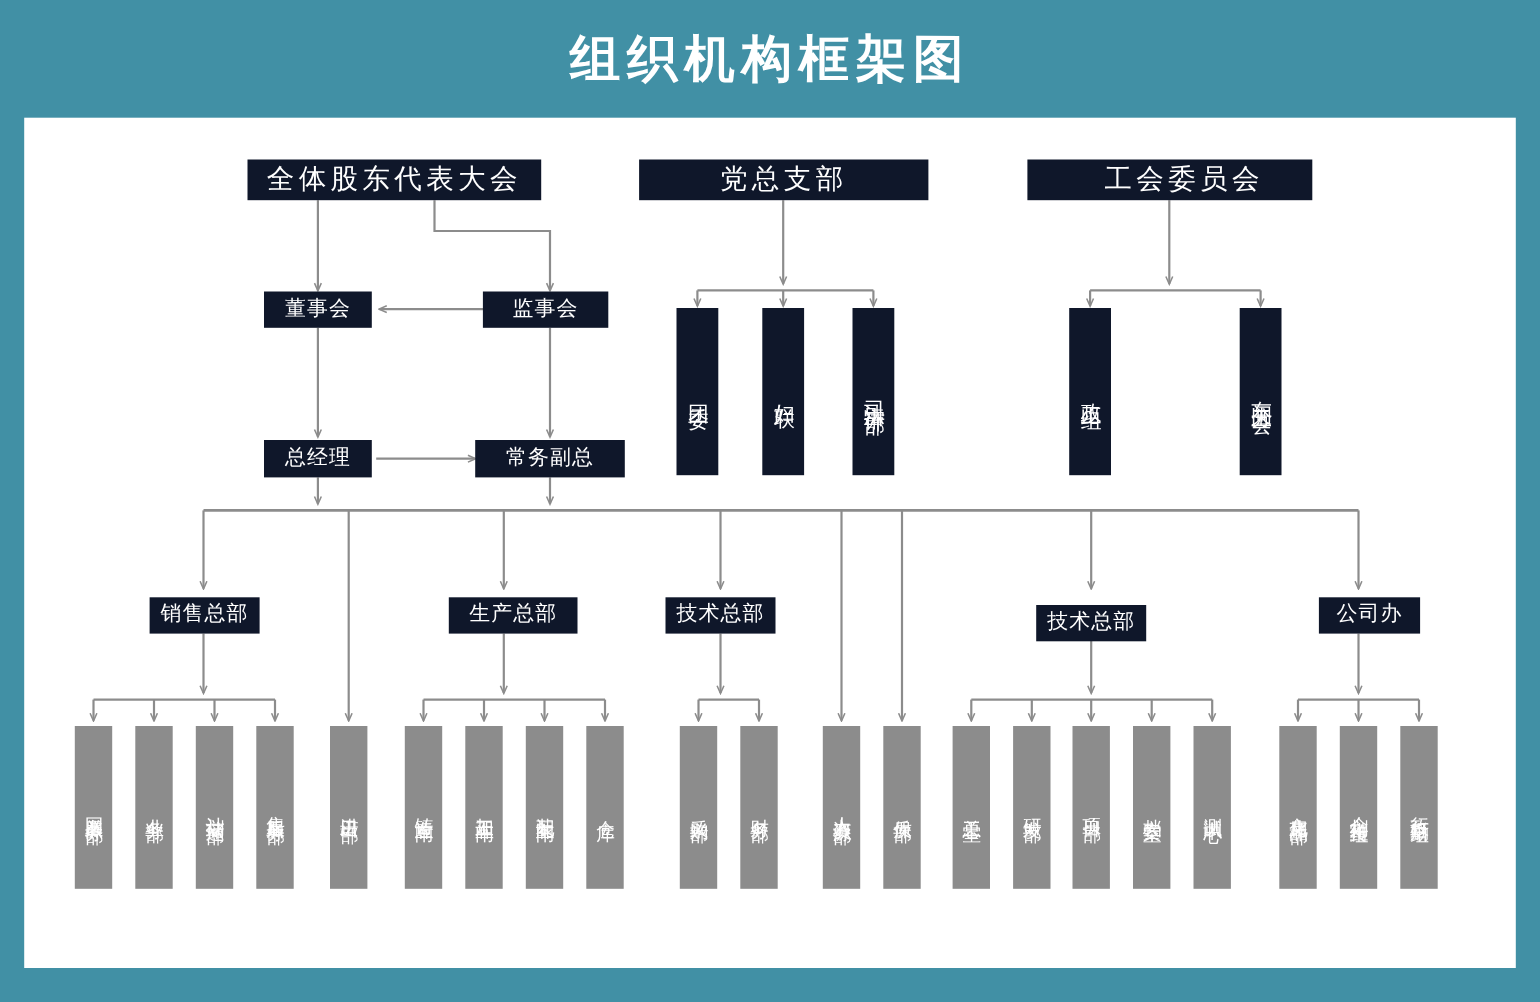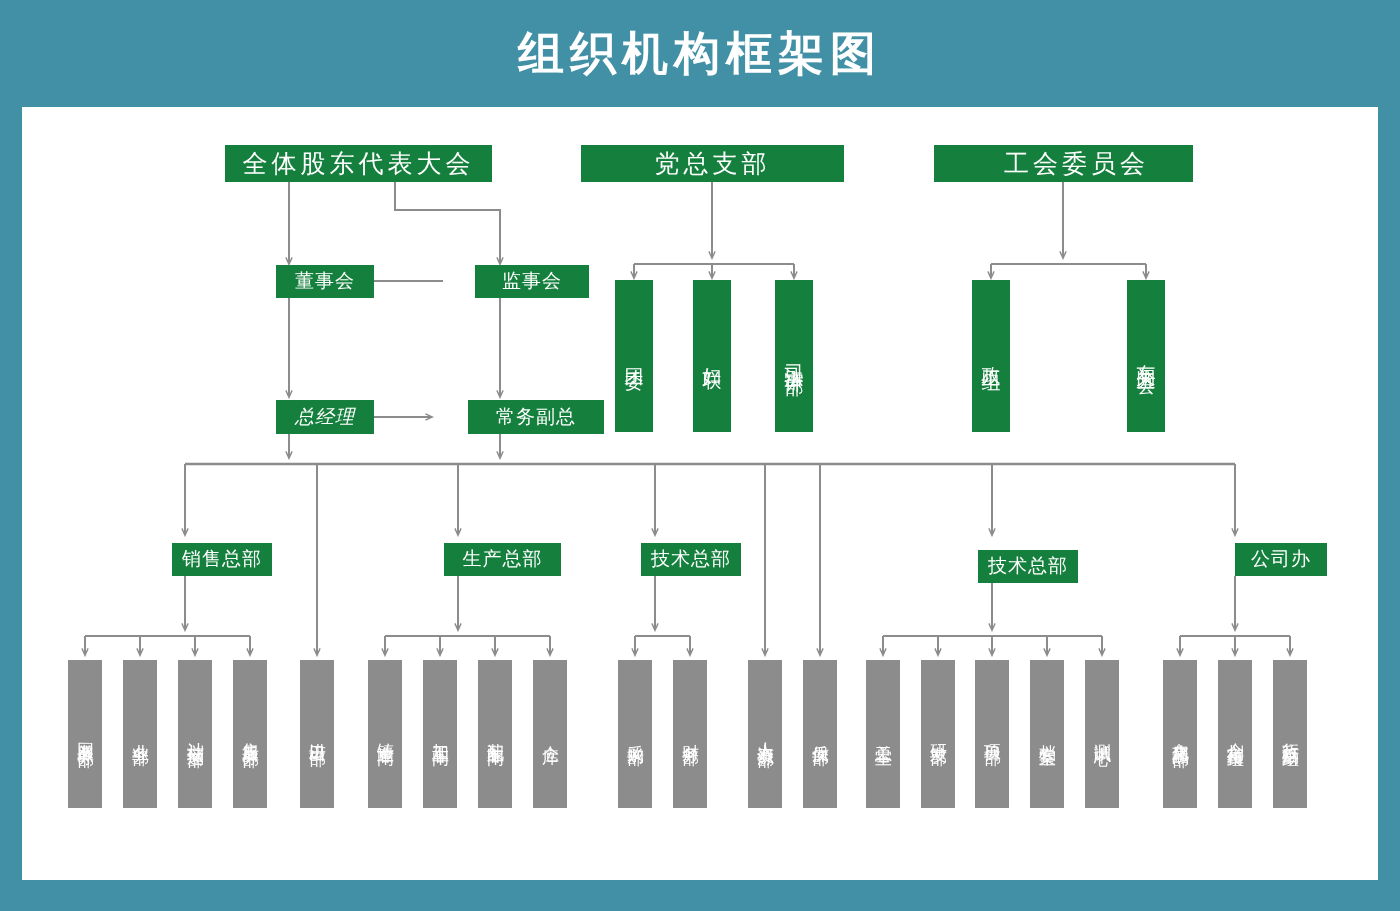--- a/index.html
+++ b/index.html
@@ -25,25 +25,25 @@
   #svg-layer{
     position:absolute;left:0;top:0;width:1400px;height:911px;
     pointer-events:none;
   }
   .node{
     position:absolute;box-sizing:border-box;
     display:flex;align-items:center;justify-content:center;
     text-align:center;color:#ffffff;
     line-height:1.06;
   }
-  .node.orange{background:#15803d;}
+  .node.orange{background:#0f172a;}
   .node.gray{background:#8c8c8c;}
   .node.horiz{font-size:20px;letter-spacing:2px;}
   .node.horiz.big{font-size:25px;letter-spacing:4px;}
-  .node.horiz.mid{font-size:19px;letter-spacing:1px;margin-left:36px;}
+  .node.horiz.mid{font-size:19px;letter-spacing:1px;}
   .node.vert{
     writing-mode:vertical-rl;text-orientation:upright;
     font-size:19px;letter-spacing:3px;
   }
   .node.vert.small{font-size:17px;letter-spacing:2px;}
 </style>
 </head>
 <body>
 
 <div id="page-title">组织机构框架图</div>
@@ -138,21 +138,21 @@
 <div class="node orange horiz mid" style="left:240px;top:265px;width:98px;height:33px;">董事会</div>
 <div class="node orange horiz mid" style="left:439px;top:265px;width:114px;height:33px;">监事会</div>
 
 <div class="node orange vert" style="left:615px;top:280px;width:38px;height:152px;">团委</div>
 <div class="node orange vert" style="left:693px;top:280px;width:38px;height:152px;">妇联</div>
 <div class="node orange vert" style="left:775px;top:280px;width:38px;height:152px;">司法审计部</div>
 
 <div class="node orange vert" style="left:972px;top:280px;width:38px;height:152px;">政工组</div>
 <div class="node orange vert" style="left:1127px;top:280px;width:38px;height:152px;">车间分工会</div>
 
-<div class="node orange horiz mid" style="left:240px;top:400px;width:98px;height:34px;font-style:italic;">总经理</div>
+<div class="node orange horiz mid" style="left:240px;top:400px;width:98px;height:34px;">总经理</div>
 <div class="node orange horiz mid" style="left:432px;top:400px;width:136px;height:34px;">常务副总</div>
 
 <div class="node orange horiz mid" style="left:136px;top:543px;width:100px;height:33px;">销售总部</div>
 <div class="node orange horiz mid" style="left:408px;top:543px;width:117px;height:33px;">生产总部</div>
 <div class="node orange horiz mid" style="left:605px;top:543px;width:100px;height:33px;">技术总部</div>
 <div class="node orange horiz mid" style="left:942px;top:550px;width:100px;height:33px;">技术总部</div>
 <div class="node orange horiz mid" style="left:1199px;top:543px;width:92px;height:33px;">公司办</div>
 
 <div class="node gray vert small" style="left:68px;top:660px;width:34px;height:148px;">网点服务部</div>
 <div class="node gray vert small" style="left:123px;top:660px;width:34px;height:148px;">业务部</div>

